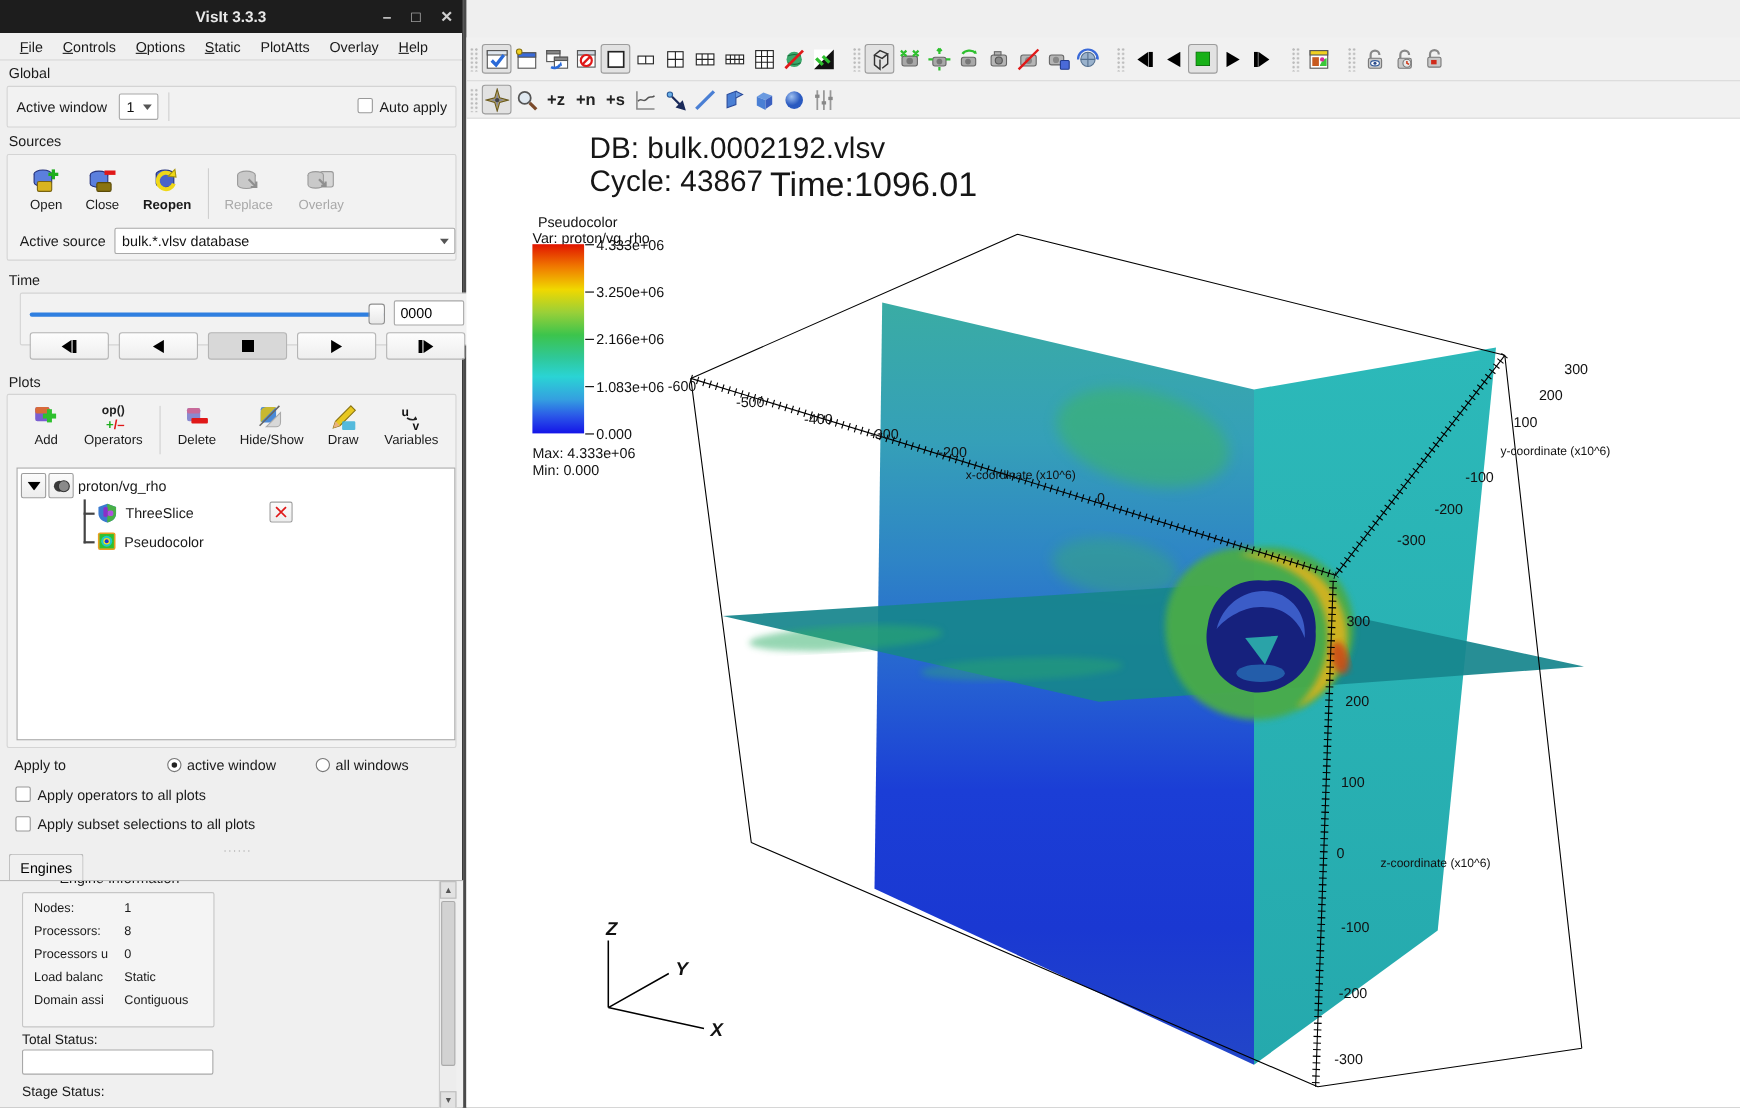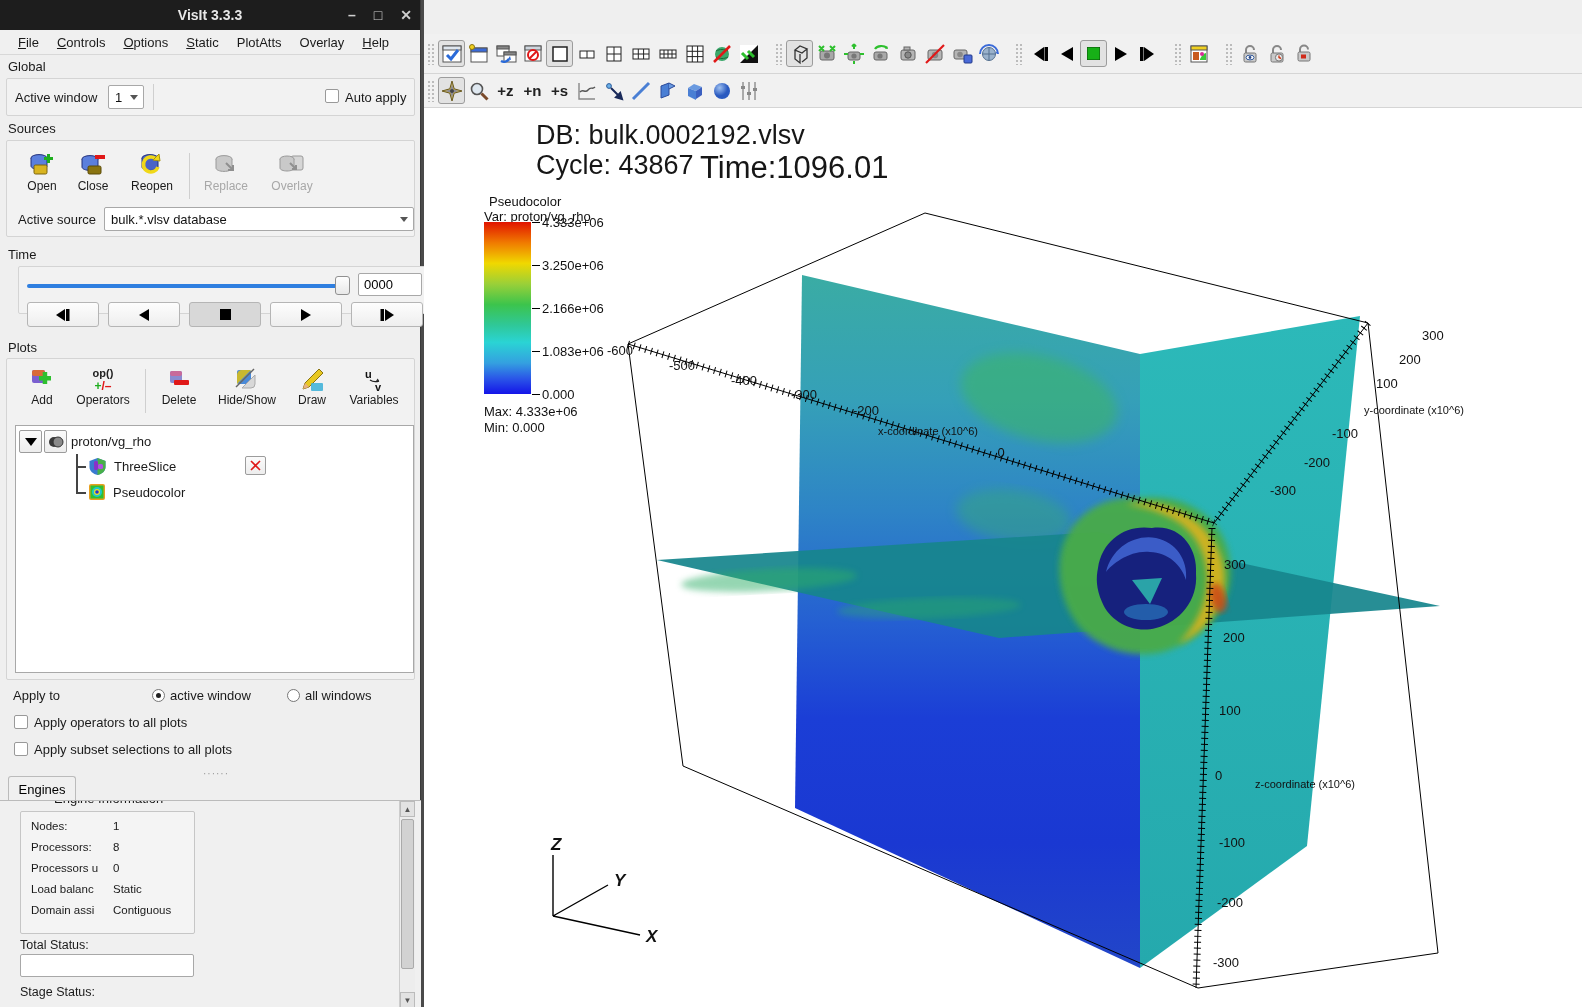--- a/index.html
+++ b/index.html
@@ -96,21 +96,21 @@
     </div>
     <div class="ibtn" style="left:63px;top:10px;width:46px;">
       <svg width="28" height="28" viewBox="0 0 28 28">
             <ellipse cx="11" cy="8" rx="8" ry="3.4" fill="#5b7fdd" stroke="#23307a"></ellipse>
             <path d="M3 8v8c0 1.9 3.6 3.4 8 3.4s8-1.5 8-3.4V8" fill="#5b7fdd" stroke="#23307a"></path>
             <rect x="9" y="15" width="13" height="8" rx="1.5" fill="#8a7410" stroke="#5a4a08"></rect>
             <rect x="16" y="4" width="10" height="4" fill="#e01818"></rect>
           </svg>
       <span>Close</span>
     </div>
-    <div class="ibtn" style="left:118px;top:10px;width:54px;">
+    <div class="ibtn" style="left:118px;top:10px;width:54px;font-weight:bold;">
       <svg width="28" height="28" viewBox="0 0 28 28">
             <ellipse cx="12" cy="7" rx="8" ry="3.4" fill="#4a63c8" stroke="#23307a"></ellipse>
             <path d="M4 7v9c0 1.9 3.6 3.4 8 3.4s8-1.5 8-3.4V7" fill="#4a63c8" stroke="#23307a"></path>
             <path d="M20 16a7.5 7.5 0 1 1-2.2-8.2" fill="none" stroke="#f0d818" stroke-width="3.6"></path>
             <path d="M21 3l1 7-7-1z" fill="#f0d818" stroke="#a89410"></path>
           </svg>
       <span>Reopen</span>
     </div>
     <div class="vsep" style="left:182px;top:12px;height:46px;"></div>
     <div class="ibtn dis" style="left:192px;top:10px;width:54px;">
@@ -178,21 +178,21 @@
     <div class="ibtn" style="left:13px;top:8px;width:44px;">
       <svg width="26" height="26" viewBox="0 0 26 26">
             <rect x="3" y="3" width="13" height="13" rx="2" fill="#7a5fd0"></rect>
             <rect x="3" y="3" width="13" height="6" rx="2" fill="#d86a3a"></rect>
             <rect x="10" y="9" width="12" height="4.5" fill="#2ec02e"></rect>
             <rect x="13.7" y="5" width="4.5" height="12" fill="#2ec02e"></rect>
           </svg>
       <span>Add</span>
     </div>
     <div class="ibtn" style="left:60px;top:8px;width:72px;">
-      <div style="height:26px;display:flex;flex-direction:column;align-items:center;justify-content:center;">
+      <div style="height:26px;display:flex;flex-direction:column;align-items:flex-end;justify-content:center;">
         <span style="font-size:11px;font-weight:bold;color:#222;">op()</span>
         <span style="font-size:12px;font-weight:bold;"><span style="color:#1eae1e;">+</span><span style="color:#e01818;">/–</span></span>
       </div>
       <span>Operators</span>
     </div>
     <div class="vsep" style="left:138px;top:10px;height:44px;"></div>
     <div class="ibtn" style="left:146px;top:8px;width:52px;">
       <svg width="26" height="26" viewBox="0 0 26 26">
             <rect x="4" y="4" width="12" height="12" rx="2" fill="#8a8ad0"></rect>
             <rect x="4" y="4" width="12" height="5" rx="2" fill="#c86a9a"></rect>

